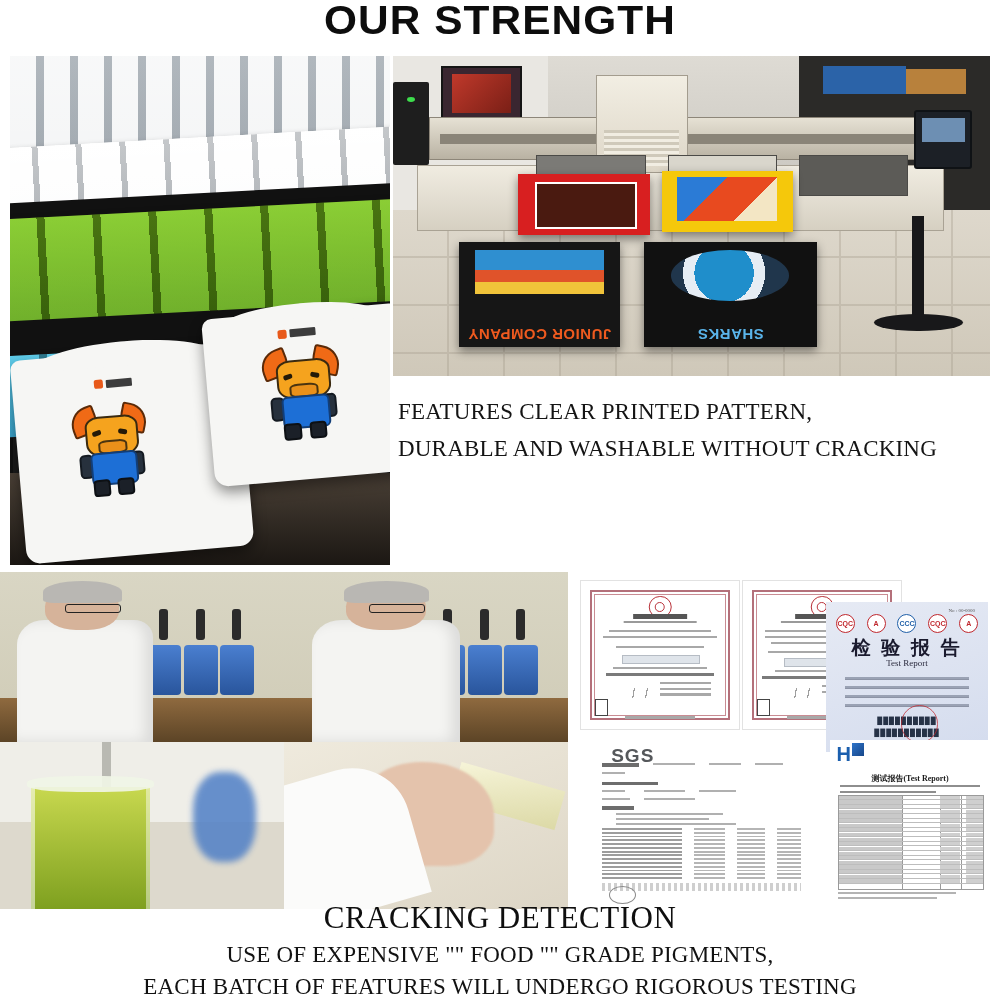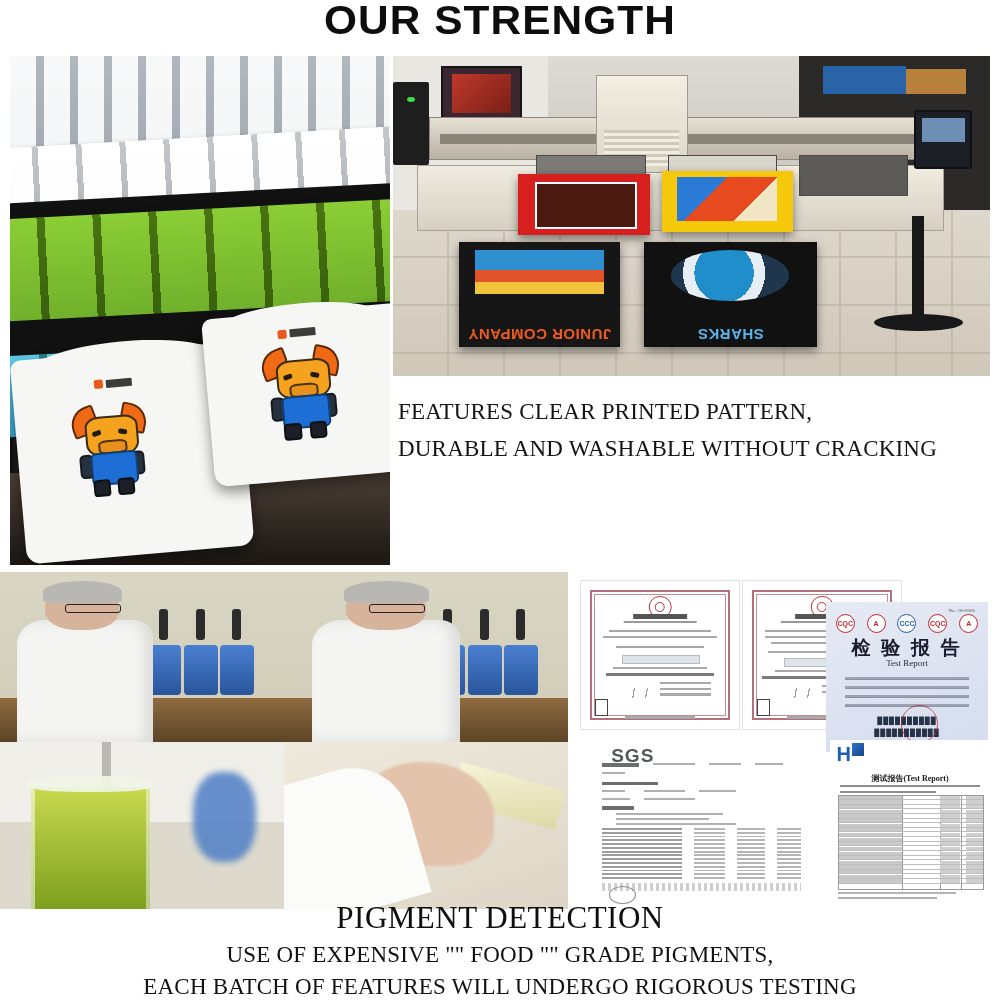--- a/index.html
+++ b/index.html
@@ -535,16 +535,16 @@
     <span class="gr" style="top:75%;"></span>
     <span class="gr" style="top:80%;"></span>
     <span class="gr" style="top:85%;"></span>
     <span class="gr" style="top:90%;"></span>
   </div>
   <span class="note" style="bottom:7%;width:74%;"></span>
   <span class="note" style="bottom:4%;width:62%;"></span>
 </div>
 
 <div id="pigment-text">
-  <div class="head">PIGMENT DETECTION</div>
+  <div class="head">CRACKING DETECTION</div>
   <div class="line">USE OF EXPENSIVE "" FOOD "" GRADE PIGMENTS,</div>
   <div class="line">EACH BATCH OF FEATURES WILL UNDERGO RIGOROUS TESTING</div>
 </div>
 
 </body></html>

